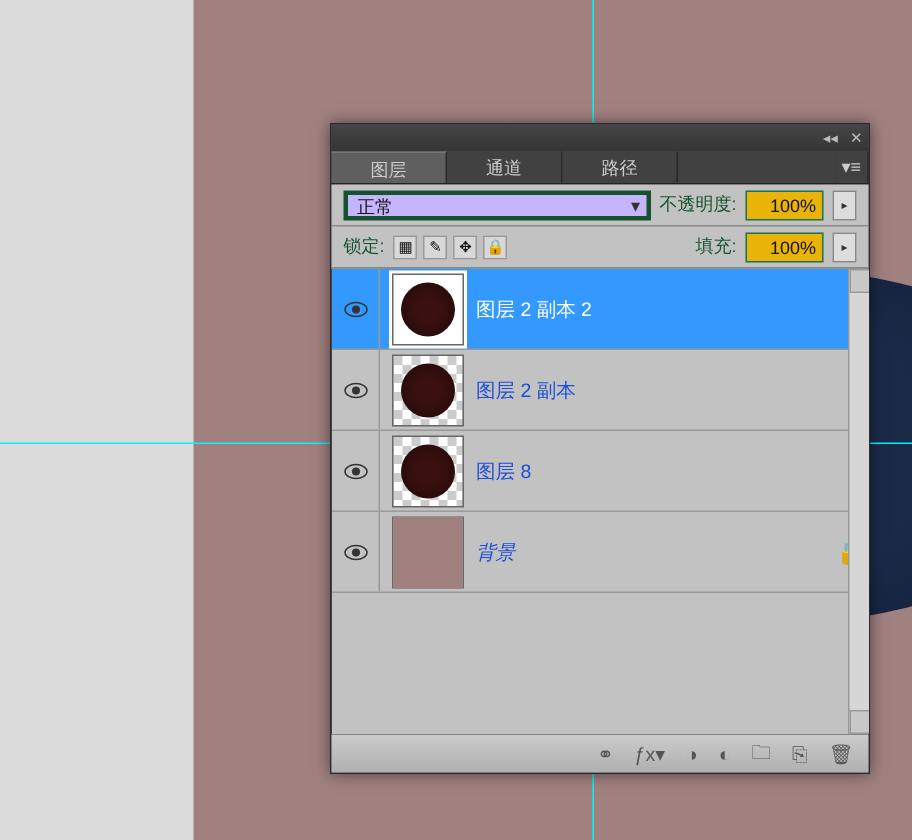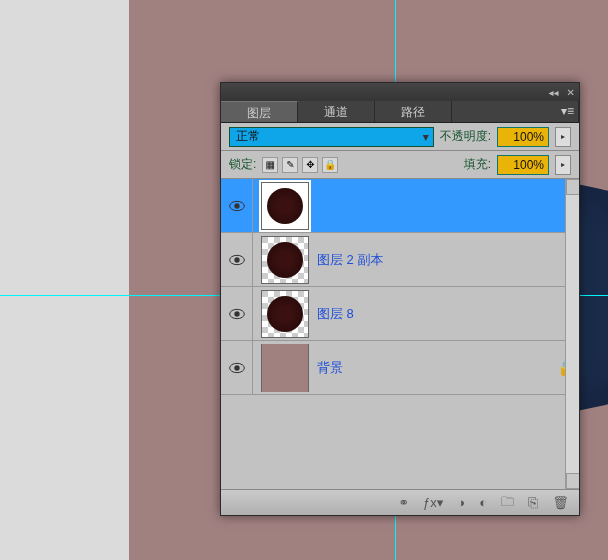--- a/index.html
+++ b/index.html
@@ -9,21 +9,21 @@
 .guide-v{position:absolute;left:395px;top:0;width:1px;height:560px;background:#00f5ff}
 .circle{position:absolute;left:195px;top:180px;width:400px;height:235px;border-radius:50%;background:radial-gradient(circle,#1a2b4a 40%,#0b1528 100%)}
 .panel{position:absolute;left:220px;top:82px;width:360px;background:#5f5f5f;border:1px solid #2a2a2a;box-shadow:0 0 10px rgba(0,0,0,.5)}
 .panel-header{height:18px;background:linear-gradient(#454545,#353535);display:flex;justify-content:flex-end;align-items:center;padding:0 4px;gap:8px}
 .panel-header span{color:#bbb;font-size:10px;cursor:pointer}
 .tabs{height:22px;background:#3a3a3a;display:flex;border-bottom:1px solid #222}
 .tab{padding:3px 26px;font-size:12px;color:#ccc;background:#414141;border-right:1px solid #2a2a2a;cursor:pointer}
 .tab.active{background:#5f5f5f;border-top:1px solid #777}
 .tabs-rest{flex:1;background:#414141}
 .row{height:28px;display:flex;align-items:center;padding:0 8px;gap:6px;font-size:12px;color:#111;background:#c2c2c2;border-bottom:1px solid #8a8a8a}
-.select{flex:1;height:20px;background:#0ea5e9;border:1px solid #14532d;display:flex;align-items:center;padding:0 6px;position:relative}
+.select{flex:1;height:20px;background:#c4b5fd;border:3px solid #14532d;display:flex;padding:0 6px;position:relative}
 .select:after{content:"▾";position:absolute;right:4px;color:#333}
 .lbl{color:#14532d}
 .numbox{width:52px;height:20px;background:#eab308;border:1px solid #0f766e;display:flex;align-items:center;justify-content:flex-end;padding:0 4px}
 .arrow{width:16px;height:20px;background:#ddd;border:1px solid #888;display:flex;align-items:center;justify-content:center;font-size:8px;color:#333}
 .lock-icons{display:flex;gap:4px;align-items:center}
 .lock-icons span{width:16px;height:16px;display:flex;align-items:center;justify-content:center;background:#d8d8d8;border:1px solid #999;font-size:10px}
 .layers{background:#c2c2c2;height:310px;overflow:auto;position:relative}
 .layer{height:54px;display:flex;align-items:center;border-bottom:1px solid #999}
 .eye{width:32px;height:100%;border-right:1px solid #999;display:flex;align-items:center;justify-content:center}
 .eye svg{width:16px;height:12px}
@@ -92,20 +92,21 @@
     <div class="layer sel">
       <div class="eye">
           <svg viewBox="0 0 24 16">
             <ellipse cx="12" cy="8" rx="11" ry="7" fill="none" stroke="#333" stroke-width="1.5"></ellipse>
             <circle cx="12" cy="8" r="4" fill="#333"></circle>
           </svg>
         </div>
       <div class="thumb-wrap">
           <div class="thumb"></div>
         </div>
+      <div class="ly-name">图层 2 副本 2</div>
     </div>
     <div class="layer">
       <div class="eye">
           <svg viewBox="0 0 24 16">
             <ellipse cx="12" cy="8" rx="11" ry="7" fill="none" stroke="#333" stroke-width="1.5"></ellipse>
             <circle cx="12" cy="8" r="4" fill="#333"></circle>
           </svg>
         </div>
       <div class="thumb-wrap checker">
           <div class="thumb"></div>
@@ -127,21 +128,21 @@
     <div class="layer">
       <div class="eye">
           <svg viewBox="0 0 24 16">
             <ellipse cx="12" cy="8" rx="11" ry="7" fill="none" stroke="#333" stroke-width="1.5"></ellipse>
             <circle cx="12" cy="8" r="4" fill="#333"></circle>
           </svg>
         </div>
       <div class="thumb-wrap">
           <div class="thumb-bg"></div>
         </div>
-      <div class="ly-name" style="">背景</div>
+      <div class="ly-name" style="font-style:italic">背景</div>
       <div class="lock">🔒</div>
     </div>
     <div class="scrollbar"></div>
   </div>
 
   <div class="footer">
     <span>⚭</span>
     <span>ƒx▾</span>
     <span>◑</span>
     <span>◐</span>

